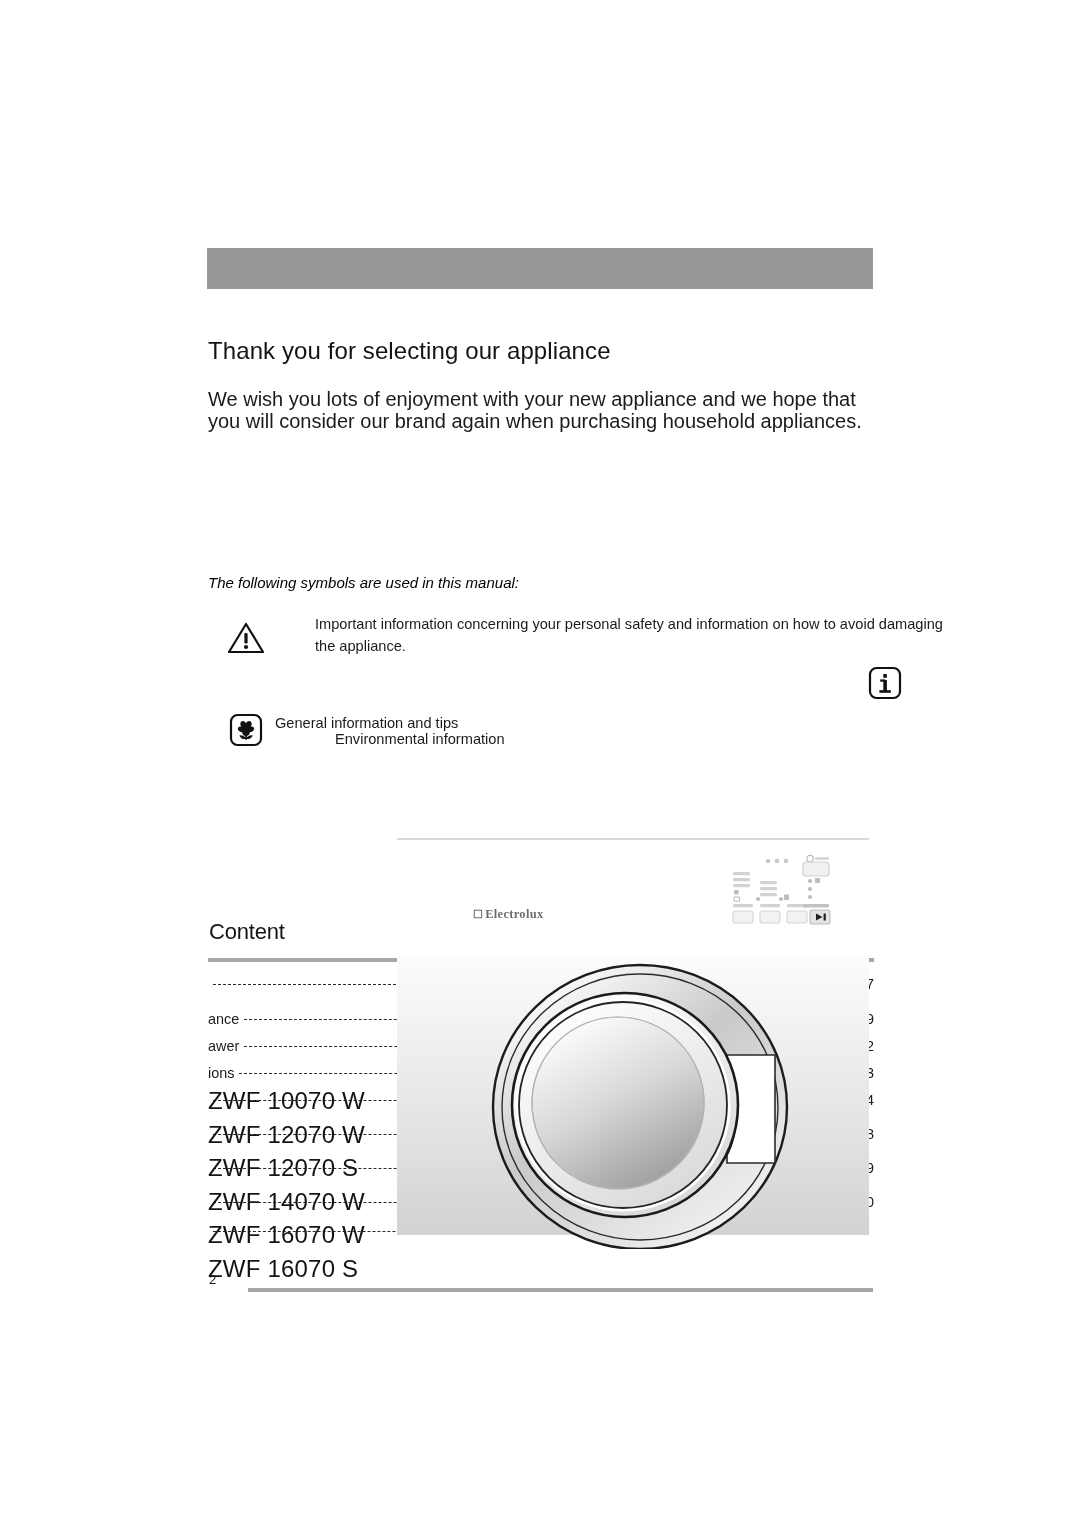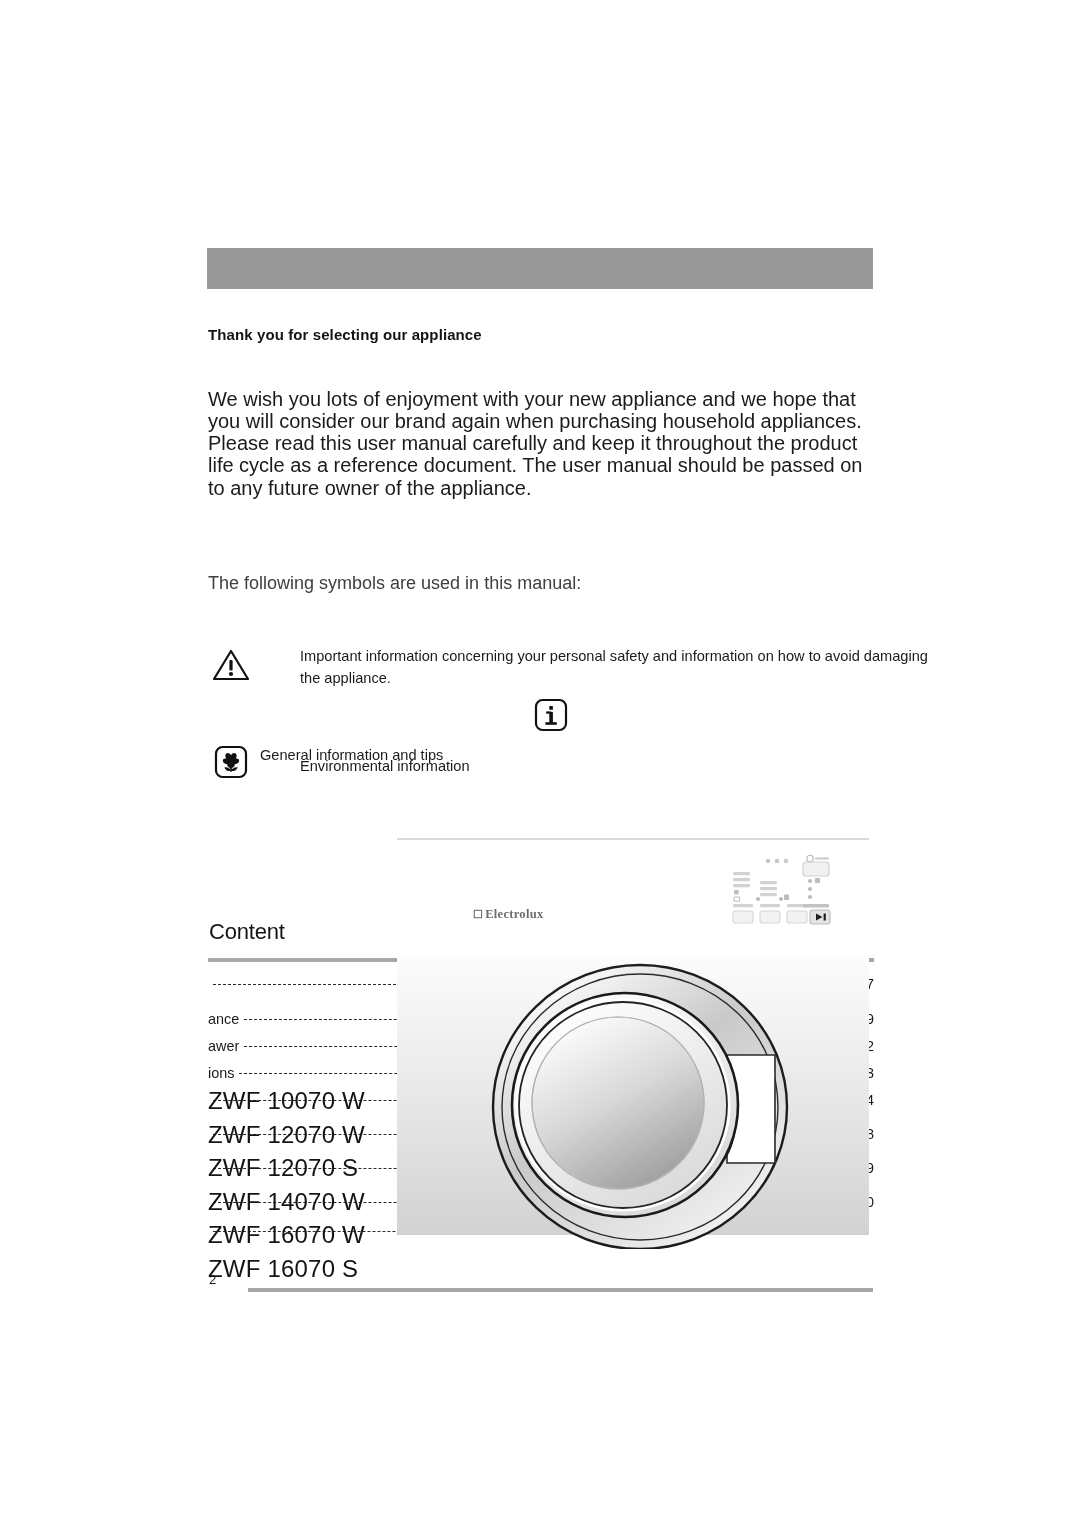--- a/index.html
+++ b/index.html
@@ -30,70 +30,70 @@
     top: 248px;
     width: 666px;
     height: 41px;
     background: #989898;
   }
 
   
   .intro-title {
     position: absolute;
     left: 208px;
-    top: 326px;
+    top: 337px;
     width: 680px;
-    font-size: 15px;
-    font-weight: bold;
+    font-size: 24px;
+    font-weight: normal;
     letter-spacing: 0.1px;
     color: #141414;
   }
 
   .intro-para {
     position: absolute;
     left: 208px;
     width: 672px;
     font-size: 20px;
     line-height: 22.3px;
     color: #1b1b1b;
   }
   .intro-para-1 { top: 388px; }
   .intro-para-2 { top: 432px; }
 
   
   .symbols-lead {
     position: absolute;
     left: 208px;
     top: 572px;
-    font-size: 18px;
+    font-size: 15px;
     line-height: 22px;
-    color: #404040;
+    color: #000000;
+    font-style: italic;
   }
 
   .symbol-row {
     position: absolute;
-    left: 211px;
+    left: 226px;
     display: flex;
-    align-items: center;
-    margin-top: 32px;
+    align-items: flex-end;
   }
   .symbol-row .sym-text {
     font-size: 14.6px;
     line-height: 22.3px;
     color: #1b1b1b;
     width: 630px;
   }
 
   .row-warning { top: 609px; }
   .row-warning .sym-text { margin-left: 49px; margin-top: 4px; }
 
   .row-info { top: 663px; flex-direction: column; }
   .row-info .sym-text { margin-left: 49px; margin-top: 9px; }
 
-  .row-env { top: 710px; }
+  .row-env { top: 710px; gap: 20px; }
   .row-env .sym-text { margin-left: 49px; margin-top: 9px; }
 
   .ico { width: 40px; height: 40px; flex: 0 0 40px; }
   .ico svg { display: block; }
 
   
   .content-heading {
     position: absolute;
     left: 209px;
     top: 919px;
@@ -221,21 +221,20 @@
 </style>
 </head>
 <body>
 
 <div class="page">
 
   <div class="header-band"></div>
 
   <div class="intro-title">Thank you for selecting our appliance</div>
   <div class="intro-para intro-para-1">We wish you lots of enjoyment with your new appliance and we hope that you will consider our brand again when purchasing household appliances.</div>
-  <div class="intro-para intro-para-2">Please read this user manual carefully and keep it throughout the product life cycle as a reference document. The user manual should be passed on to any future owner of the appliance.</div>
 
   <div class="symbols-lead">The following symbols are used in this manual:</div>
 
   <div class="symbol-row row-warning">
     <span class="ico">
       <svg width="40" height="40" viewBox="0 0 40 40">
         <path d="M20 6 L37 34 L3 34 Z" fill="none" stroke="#111" stroke-width="2.2" stroke-linejoin="round"></path>
         <rect x="18.4" y="15" width="3.2" height="10.5" rx="1.3" fill="#111"></rect>
         <circle cx="20" cy="29" r="2.1" fill="#111"></circle>
       </svg>

